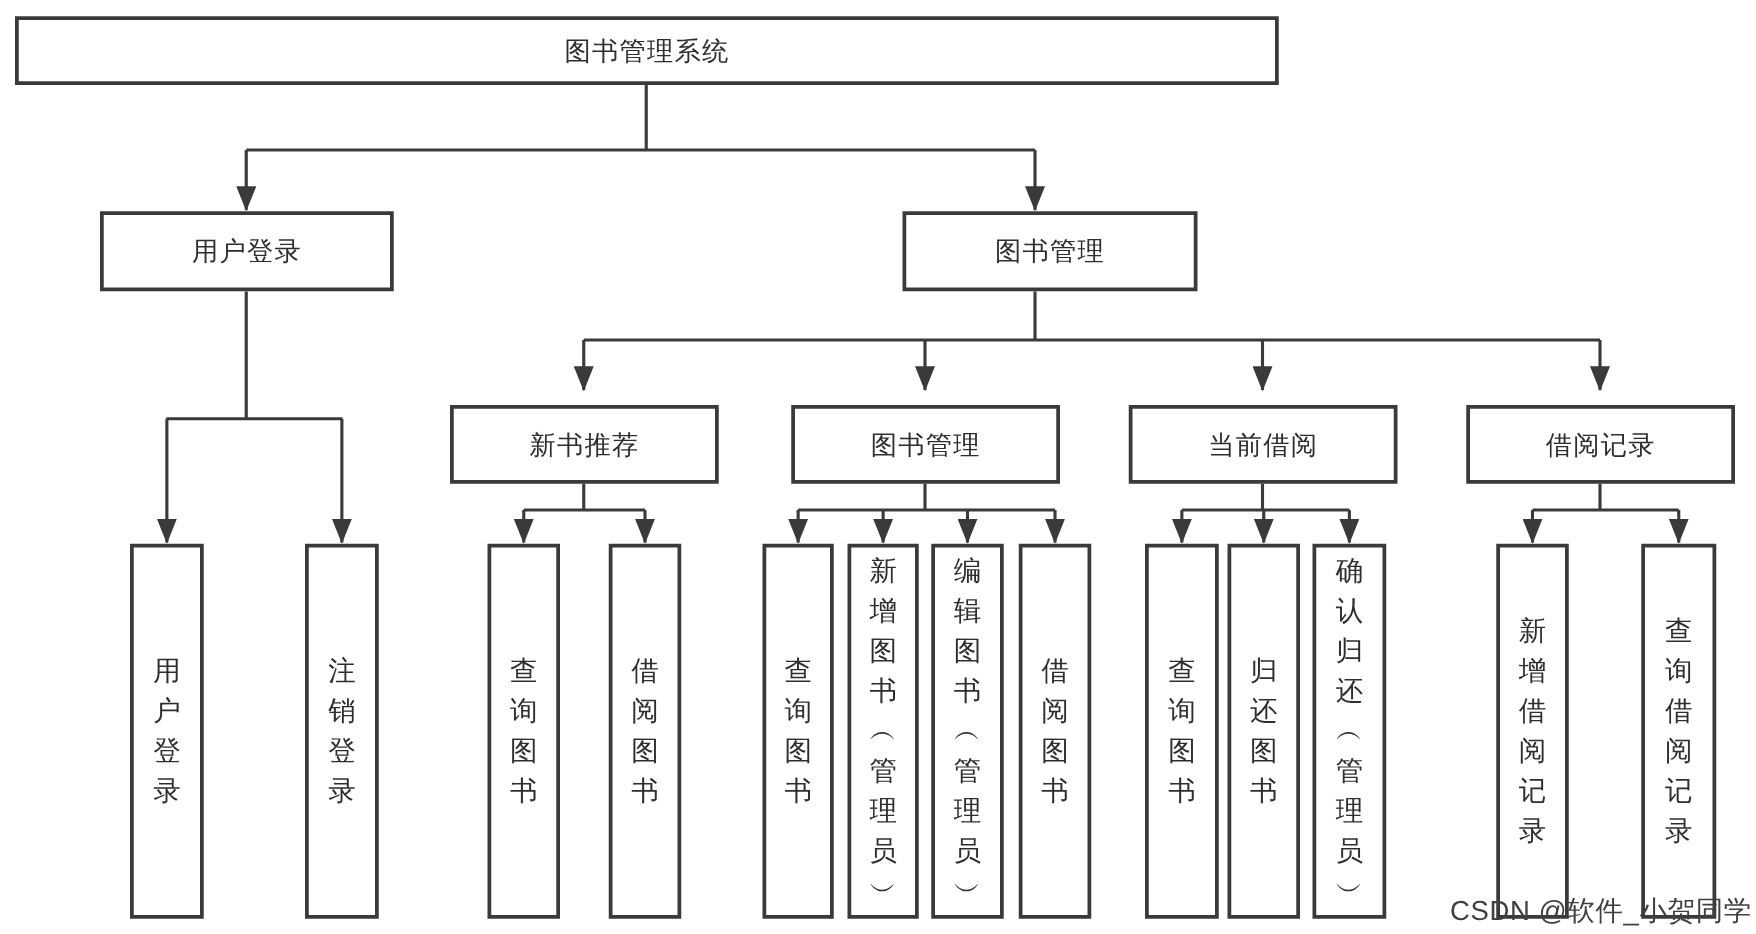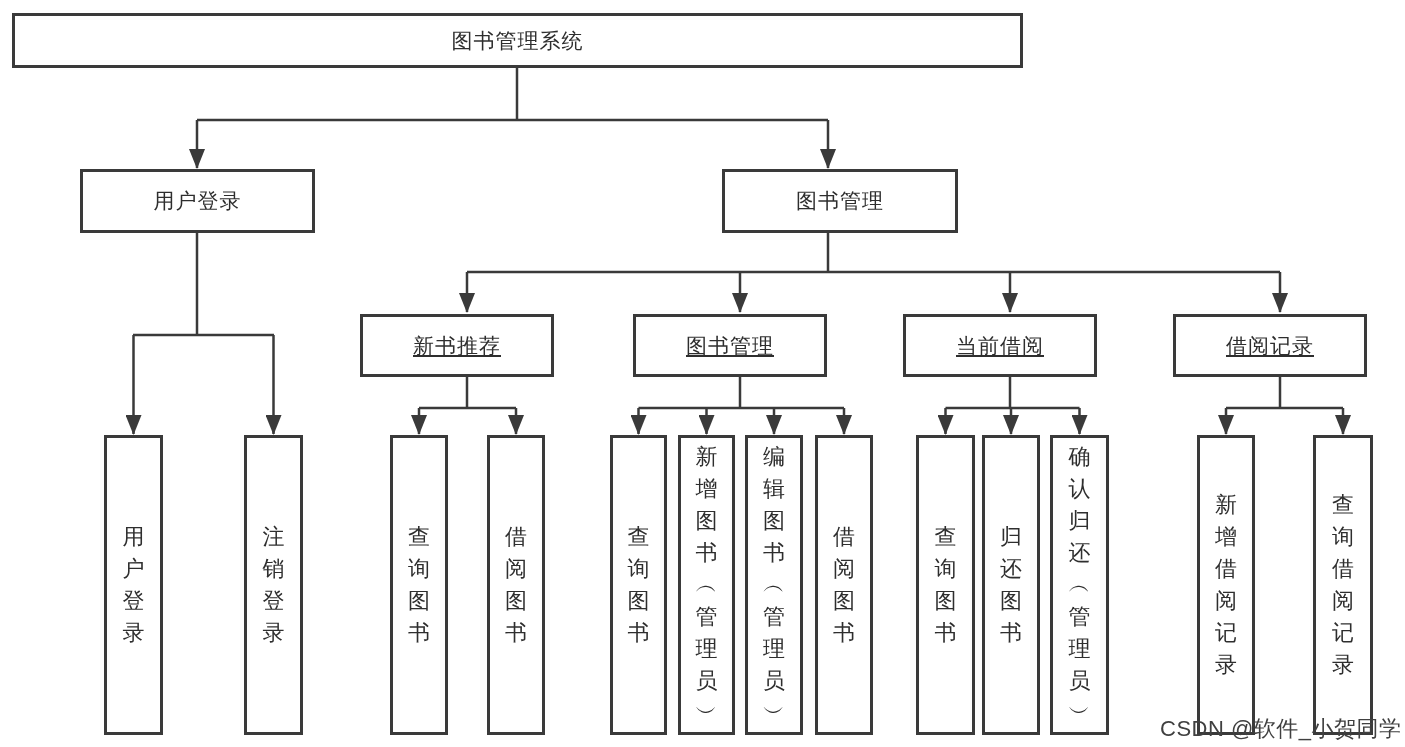--- a/index.html
+++ b/index.html
@@ -30,21 +30,21 @@
     font-size:22px;
     letter-spacing:0;
     padding:2px 0;
   }
   .leaf .vchar { display:block; line-height:32px; text-align:center; width:100%; }
   
   .n-root   { left:12px;   top:13px;  width:1011px; height:55px; }
   .n-l2     { top:169px; height:64px; }
   .n-login  { left:80px;  width:235px; }
   .n-bookmg { left:710px; width:236px;margin-left:12px; }
-  .n-l3     { top:314px; height:63px; width:194px;text-decoration:underline; }
+  .n-l3     { top:324px; height:63px; width:215px; }
   .n-newrec { left:360px; }
   .n-borrow { left:633px; }
   .n-curr   { left:903px; }
   .n-record { left:1173px; }
   .leaf     { top:435px; height:300px; }
   .n-leaf-ulogin  { left:104px;  width:59px; }
   .n-leaf-ulogout { left:244px;  width:59px; }
   .n-leaf-nq      { left:390px;  width:58px; }
   .n-leaf-nb      { left:487px;  width:58px; }
   .n-leaf-bq      { left:610px;  width:57px; }

